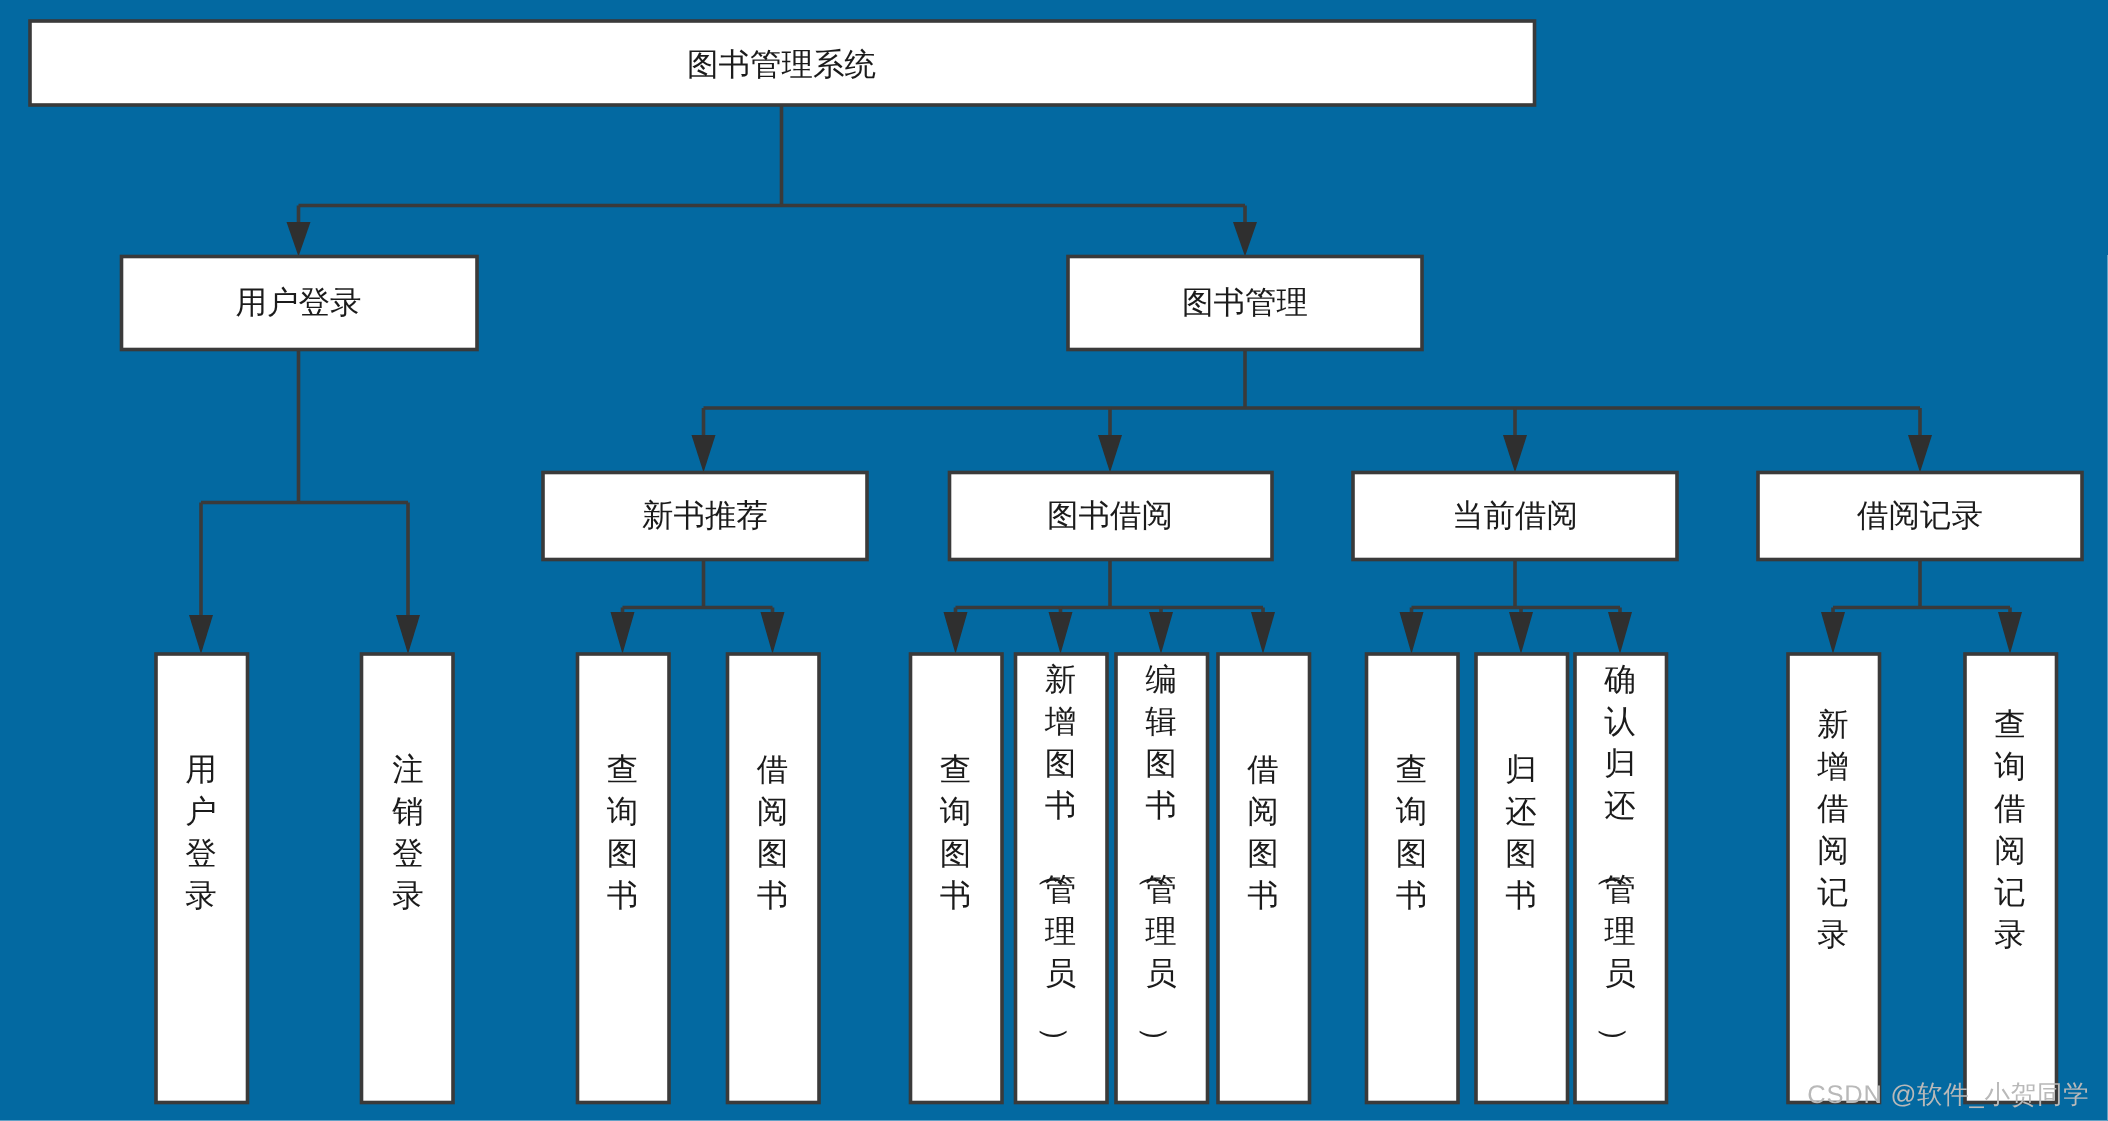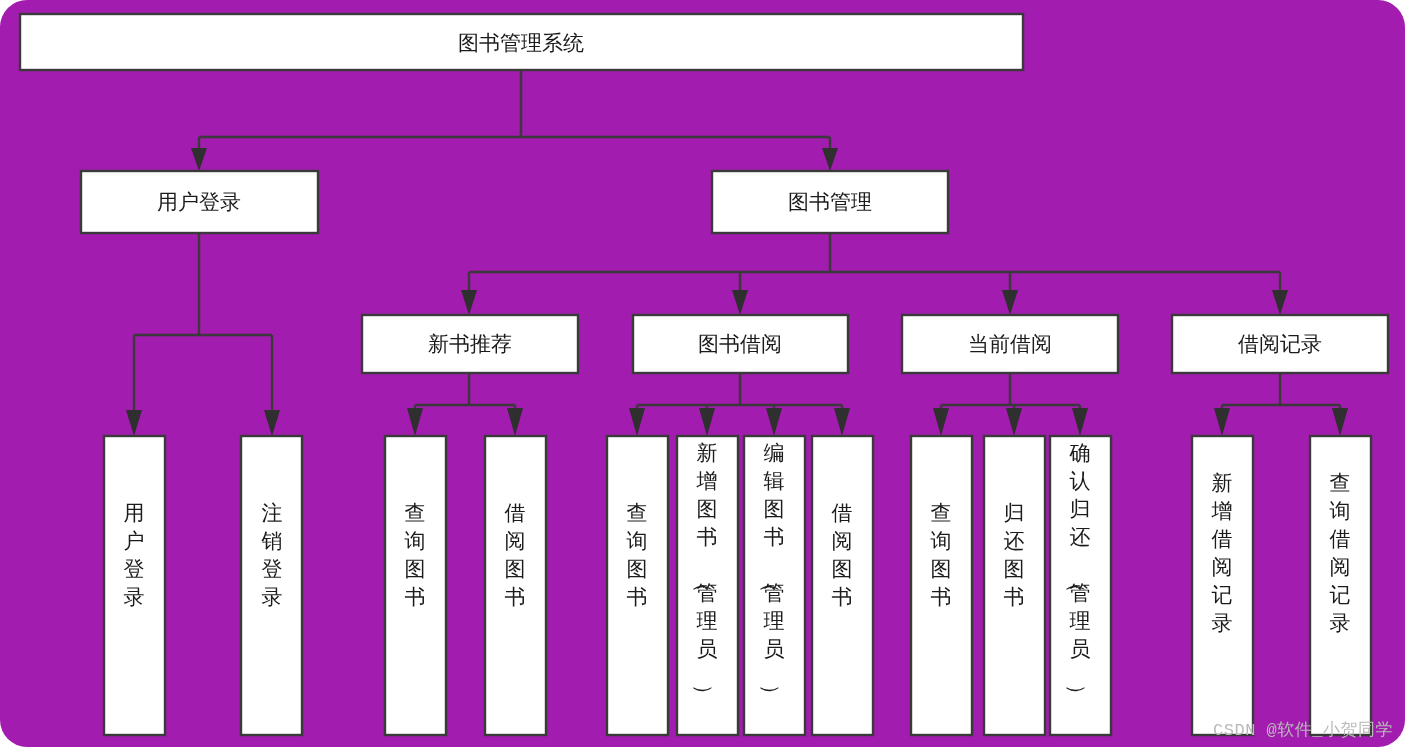--- a/index.html
+++ b/index.html
@@ -10,22 +10,21 @@
   body {
     width: 1405px;
     height: 747px;
     font-family: "DejaVu Sans", "Liberation Sans", sans-serif;
     overflow: hidden;
   }
   #diagram-root {
     position: relative;
     width: 1405px;
     height: 747px;
-    background: #a21caf;
-    border-radius: 27px;
+    background: #0369a1;
   }
   svg#tree-svg {
     position: absolute;
     left: 0;
     top: 0;
     width: 1405px;
     height: 747px;
   }
   .node-box {
     fill: #ffffff;
@@ -52,21 +51,21 @@
   .node-label-vert {
     fill: #1b1b1b;
     font-family: "DejaVu Sans", "Liberation Sans", sans-serif;
     font-size: 21px;
     text-anchor: middle;
   }
   .watermark {
     position: absolute;
     right: 12px;
     bottom: 6px;
-    font-family: Liberation Mono, monospace;
+    font-family: Liberation Sans, sans-serif;
     font-size: 17px;
     color: #b9b9b9;
     white-space: nowrap;
     letter-spacing: 0.5px;
     pointer-events: none;
   }
 </style>
 </head>
 <body>
 

